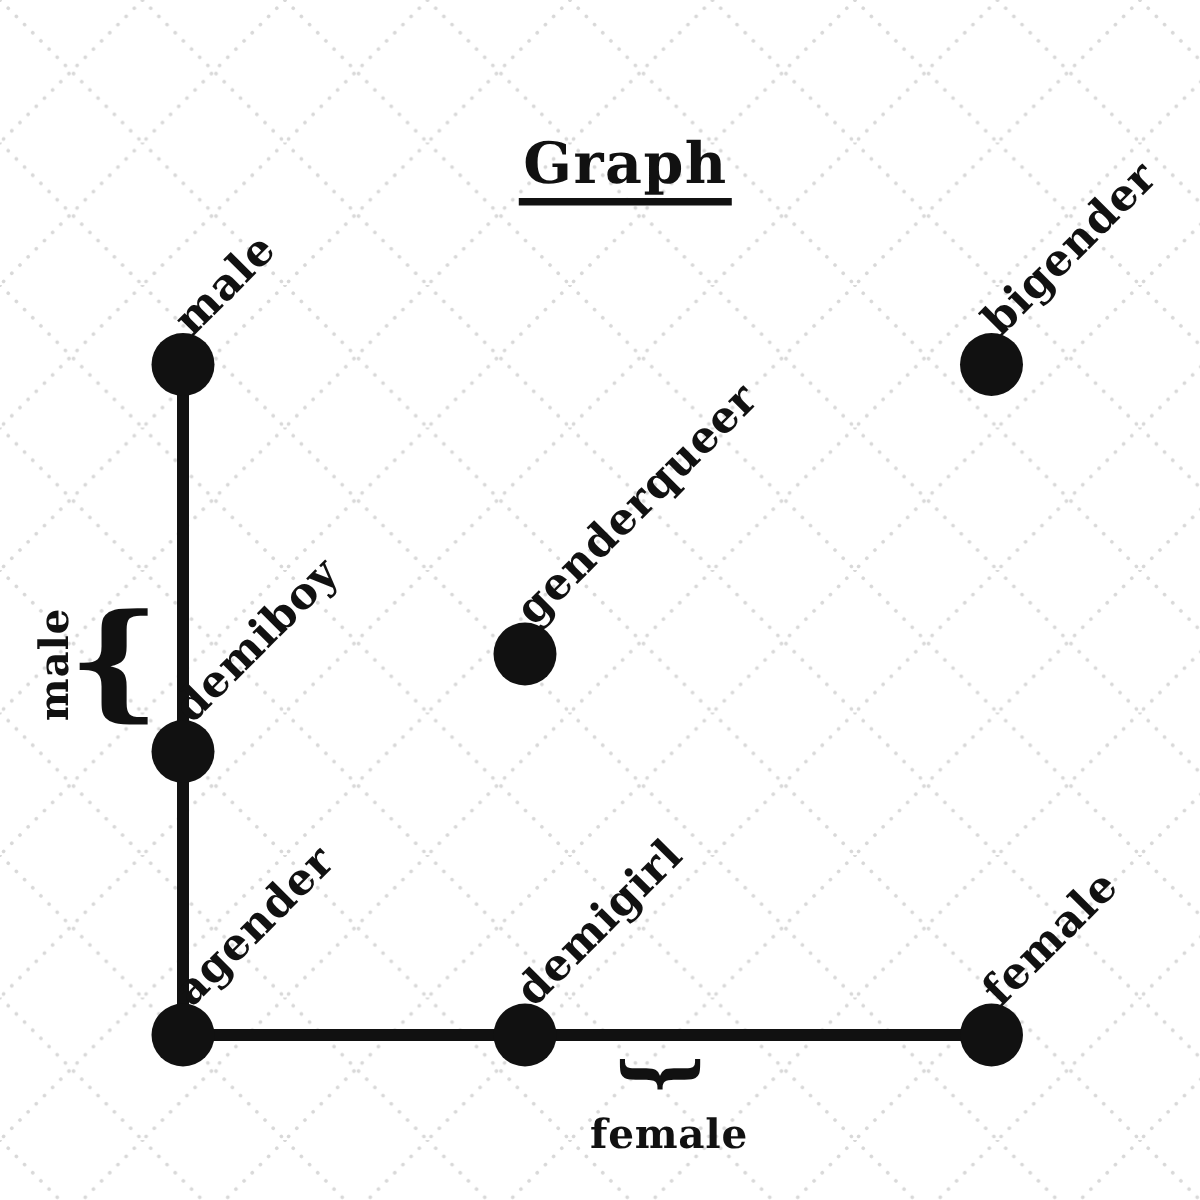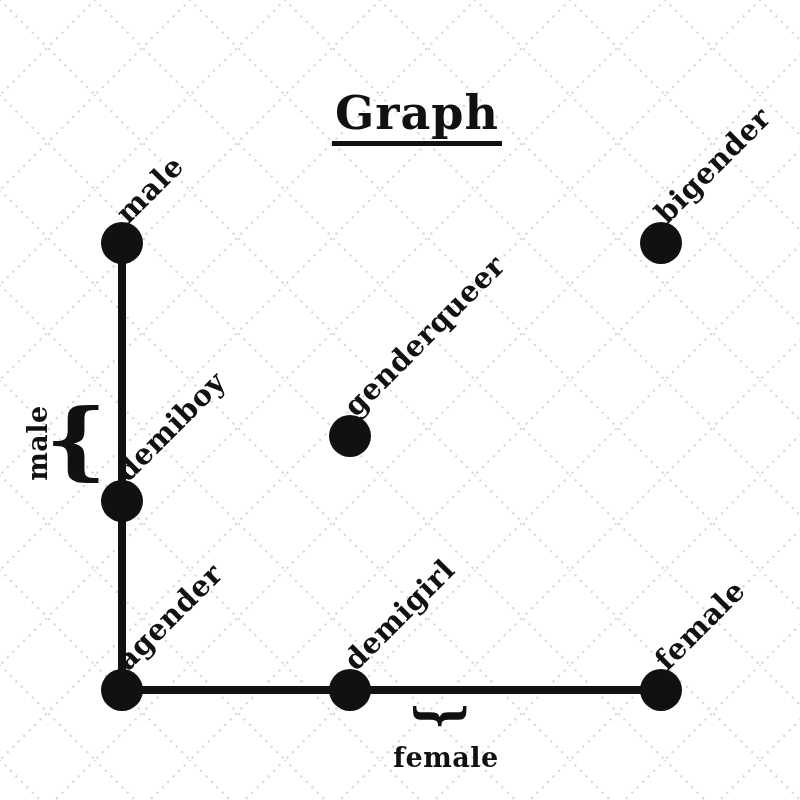--- a/index.html
+++ b/index.html
@@ -15,21 +15,21 @@
     color: var(--ink);
     overflow: hidden;
   }
   .canvas { position: relative; width: 800px; height: 800px; }
   .bg { position: absolute; left: 0; top: 0; z-index: 0; }
 
   .title {
     position: absolute; left: 417px; top: 86px;
     transform: translateX(-50%);
     z-index: 2;
-    font-size: 46px; font-weight: bold; letter-spacing: 1px;
+    font-size: 38px; font-weight: bold; letter-spacing: 1px;
     border-bottom: 5px solid var(--ink);
     padding: 0 3px 1px 3px;
     white-space: nowrap;
   }
 
   .edge { position: absolute; background: var(--ink); z-index: 1; }
   .edge.vertical   { left: 118px; top: 243px; width: 8px;  height: 447px; }
   .edge.horizontal { left: 122px; top: 686px; width: 539px; height: 8px; }
 
   .node { position: absolute; width: 0; height: 0; z-index: 2; }

